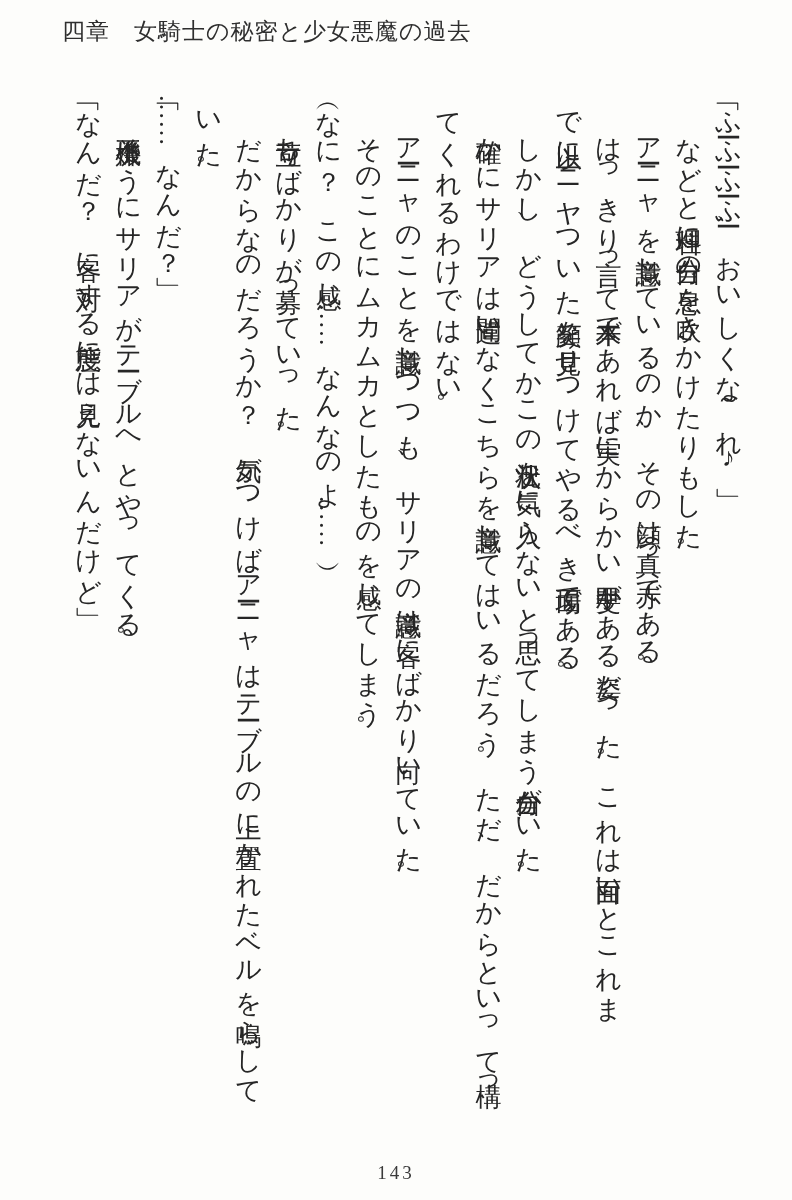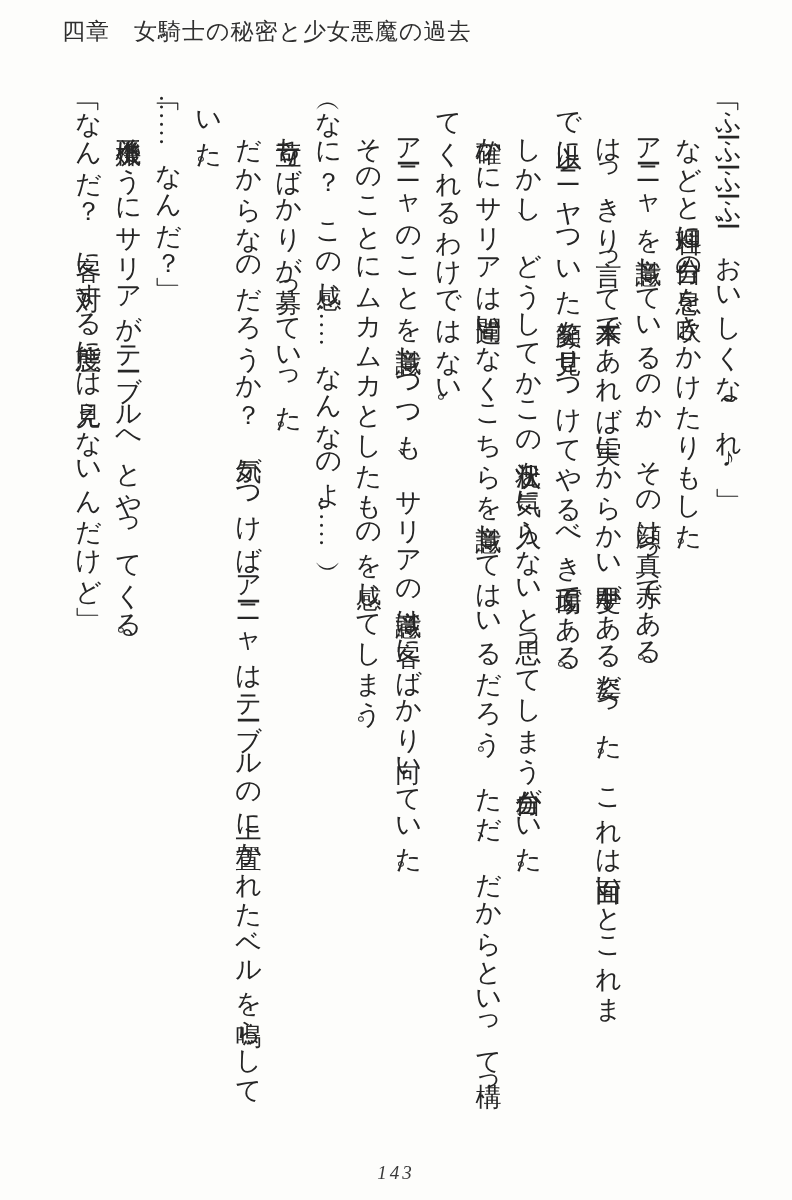--- a/index.html
+++ b/index.html
@@ -47,21 +47,20 @@
   }
   .page-number {
     position: absolute;
     bottom: 16px;
     left: 0;
     width: 100%;
     text-align: center;
     font-size: 19px;
     letter-spacing: 3px;
     color: #3a3a3a;
-    font-style: italic;
   }
 </style>
 </head>
 <body>
 
 <div class="page">
 
   <div class="chapter-header">四章　女騎士の秘密と少女悪魔の過去</div>
 
   <div class="body-text">

